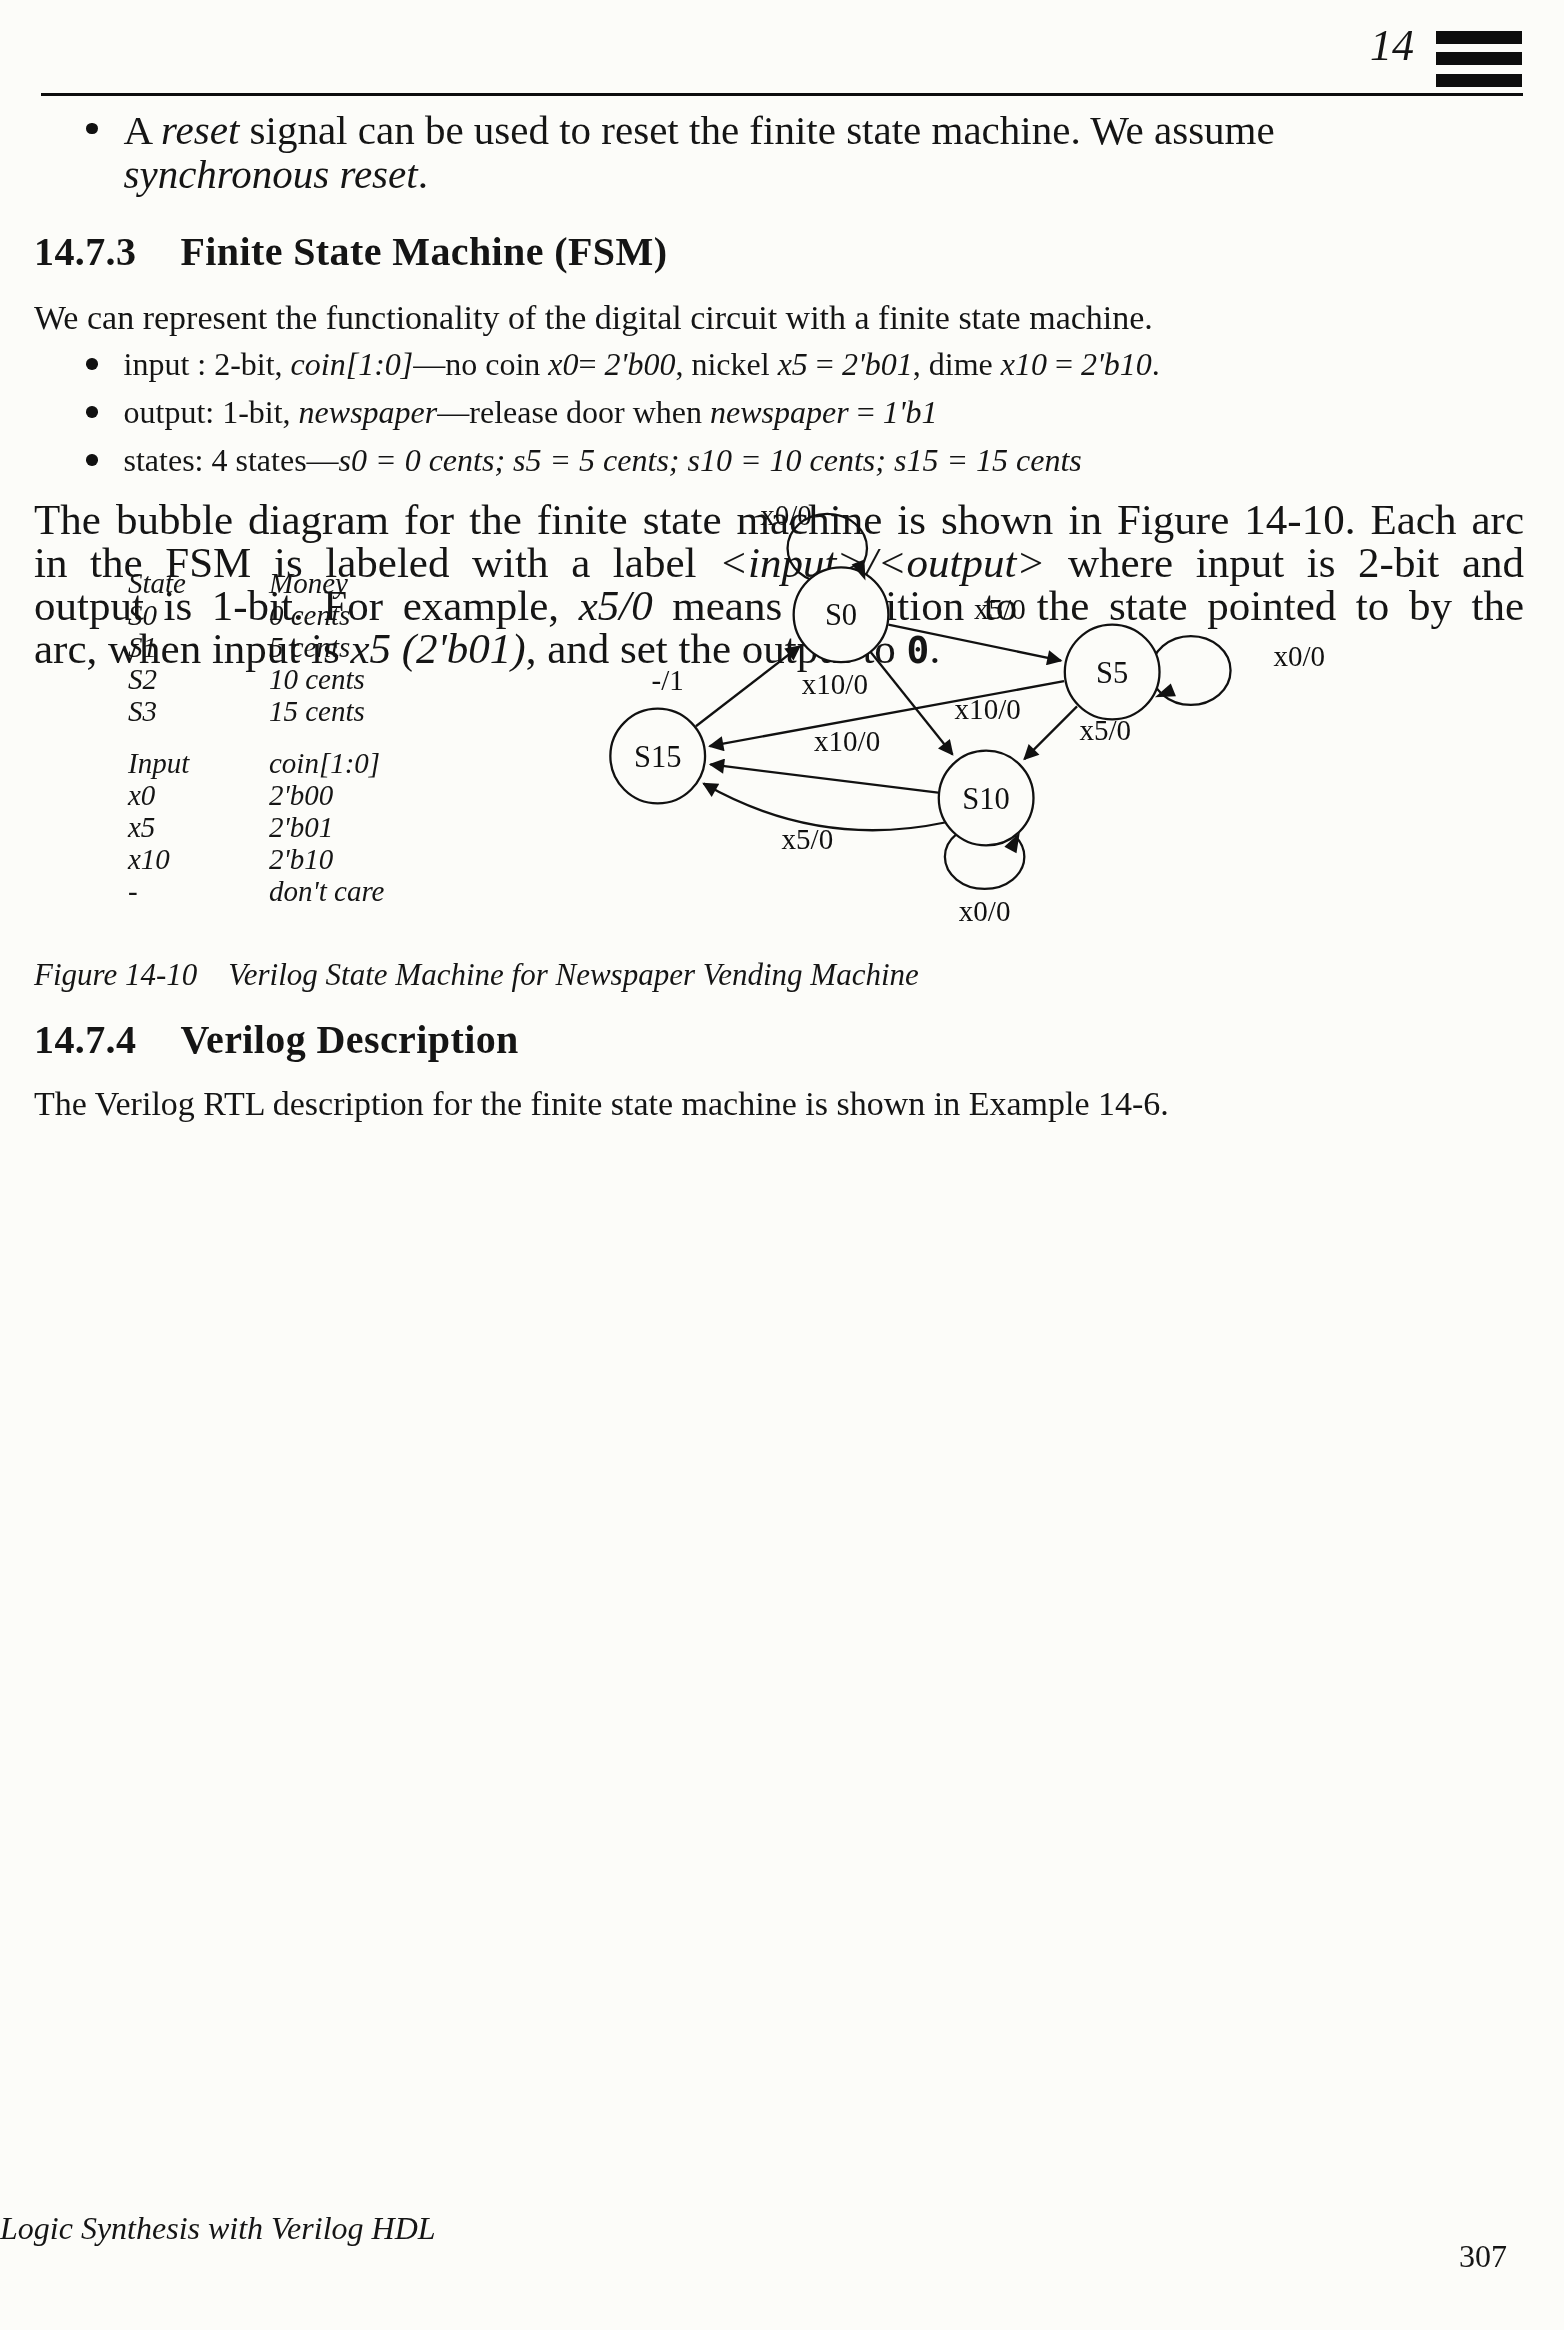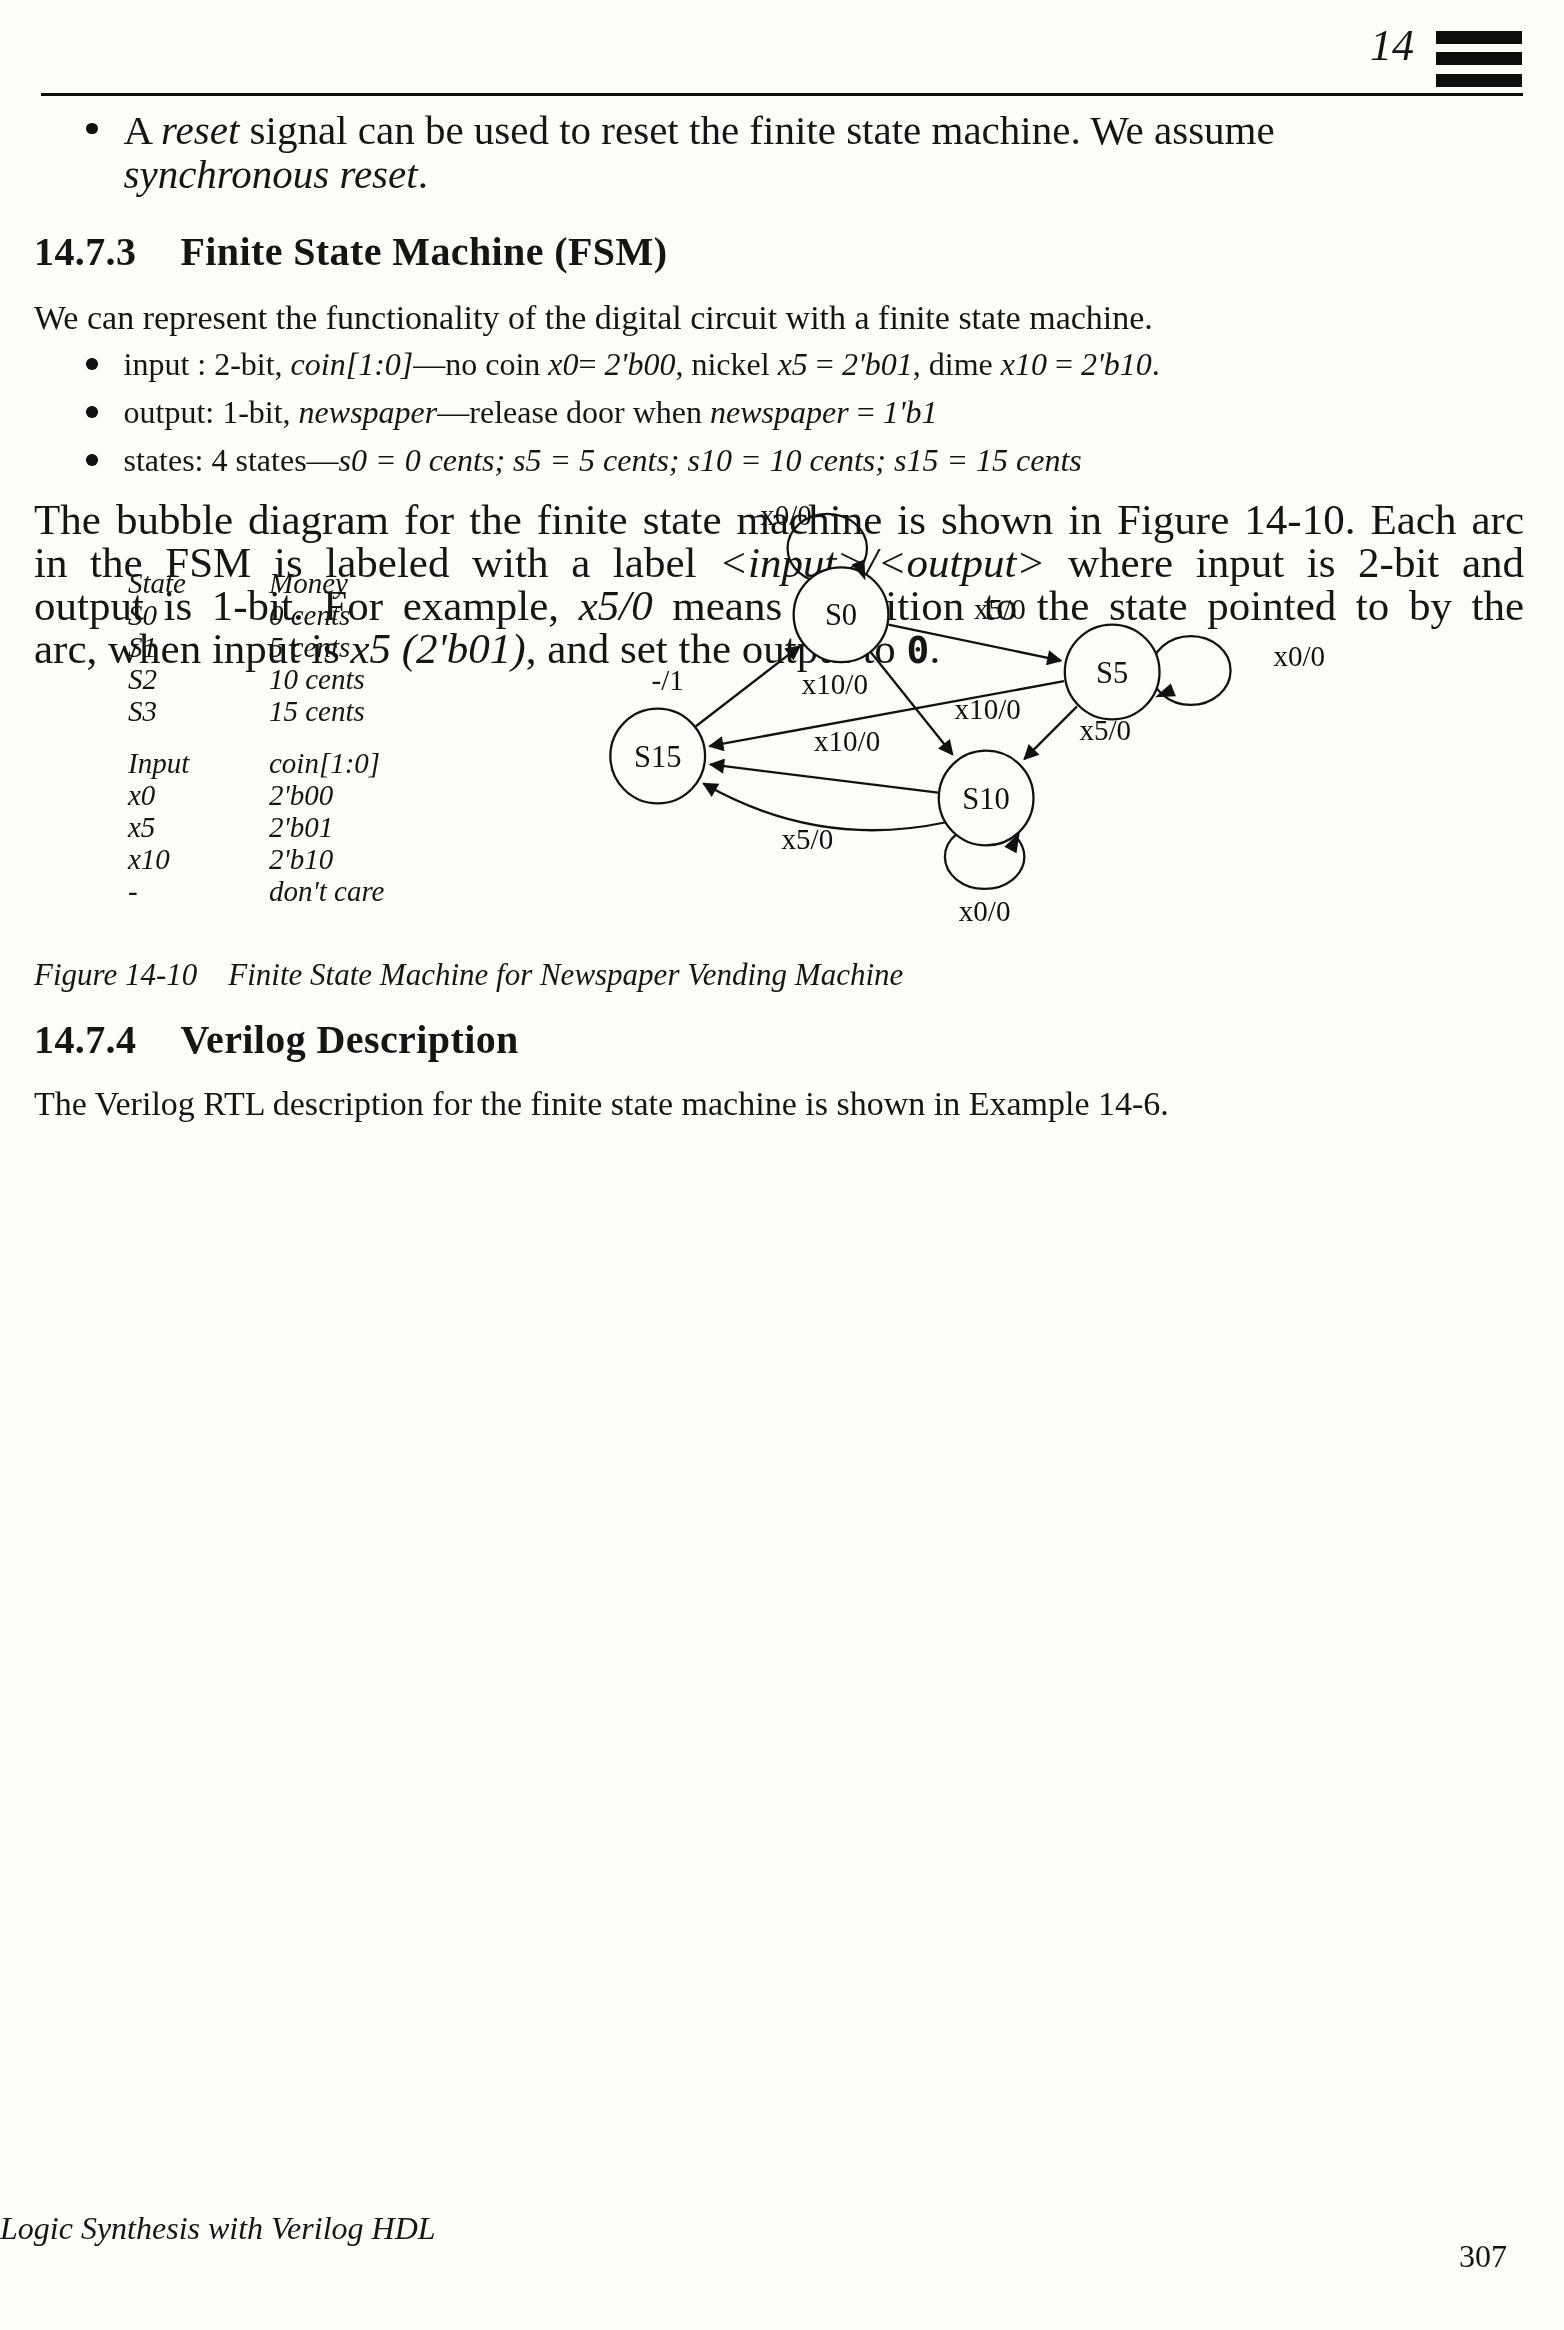--- a/index.html
+++ b/index.html
@@ -198,21 +198,21 @@
       <text class="lbl" x="472" y="249">x10/0</text>
       <text class="lbl" x="672" y="281">x10/0</text>
       <text class="lbl" x="826" y="309">x5/0</text>
       <text class="lbl" x="488" y="324">x10/0</text>
       <text class="lbl" x="436" y="452">x5/0</text>
       <text class="lbl" x="668" y="546">x0/0</text>
     </g>
   </svg>
 
   <div class="abs caption">
-    <span class="it cap-label">Figure 14-10</span><span class="it cap-text">Finite State Machine for Newspaper Vending Machine</span>
+    <span class="it cap-label">Figure 14-10</span><span class="it cap-text">Verilog State Machine for Newspaper Vending Machine</span>
   </div>
 
   <div class="abs h2 h744">
     <span class="hnum">14.7.4</span><span class="htitle">Verilog Description</span>
   </div>
 
   <div class="abs body-par par-744">The Verilog RTL description for the finite state machine is shown in Example 14-6.</div>
 
   <div class="abs footer-title it">Logic Synthesis with Verilog HDL</div>
   <div class="abs footer-page">307</div>

